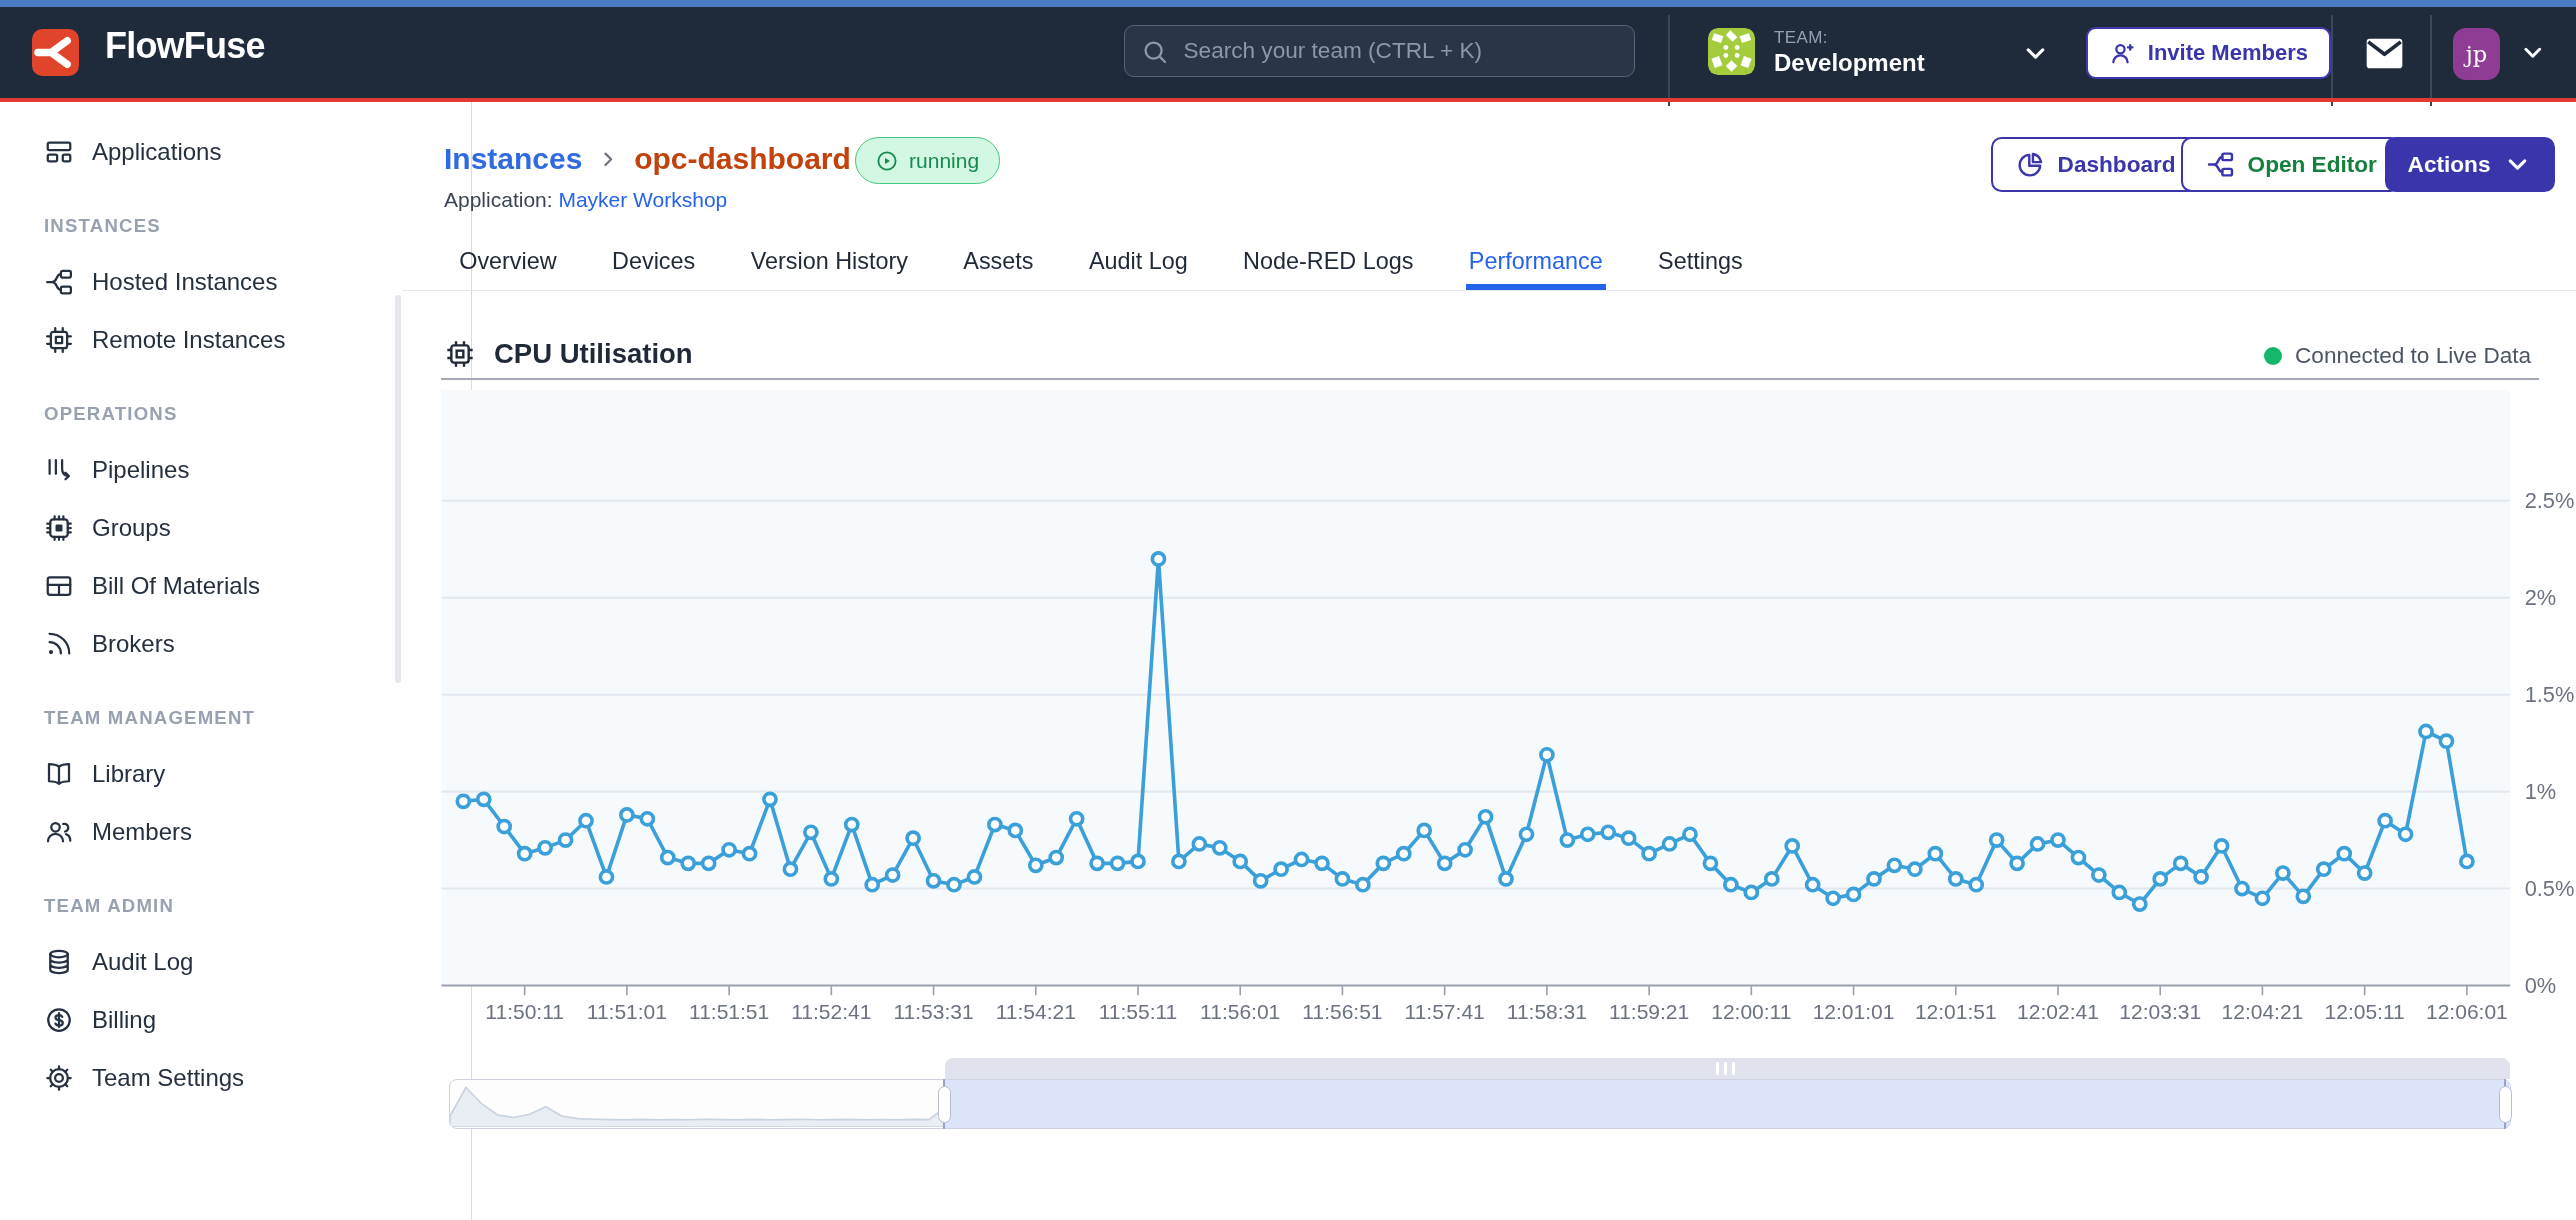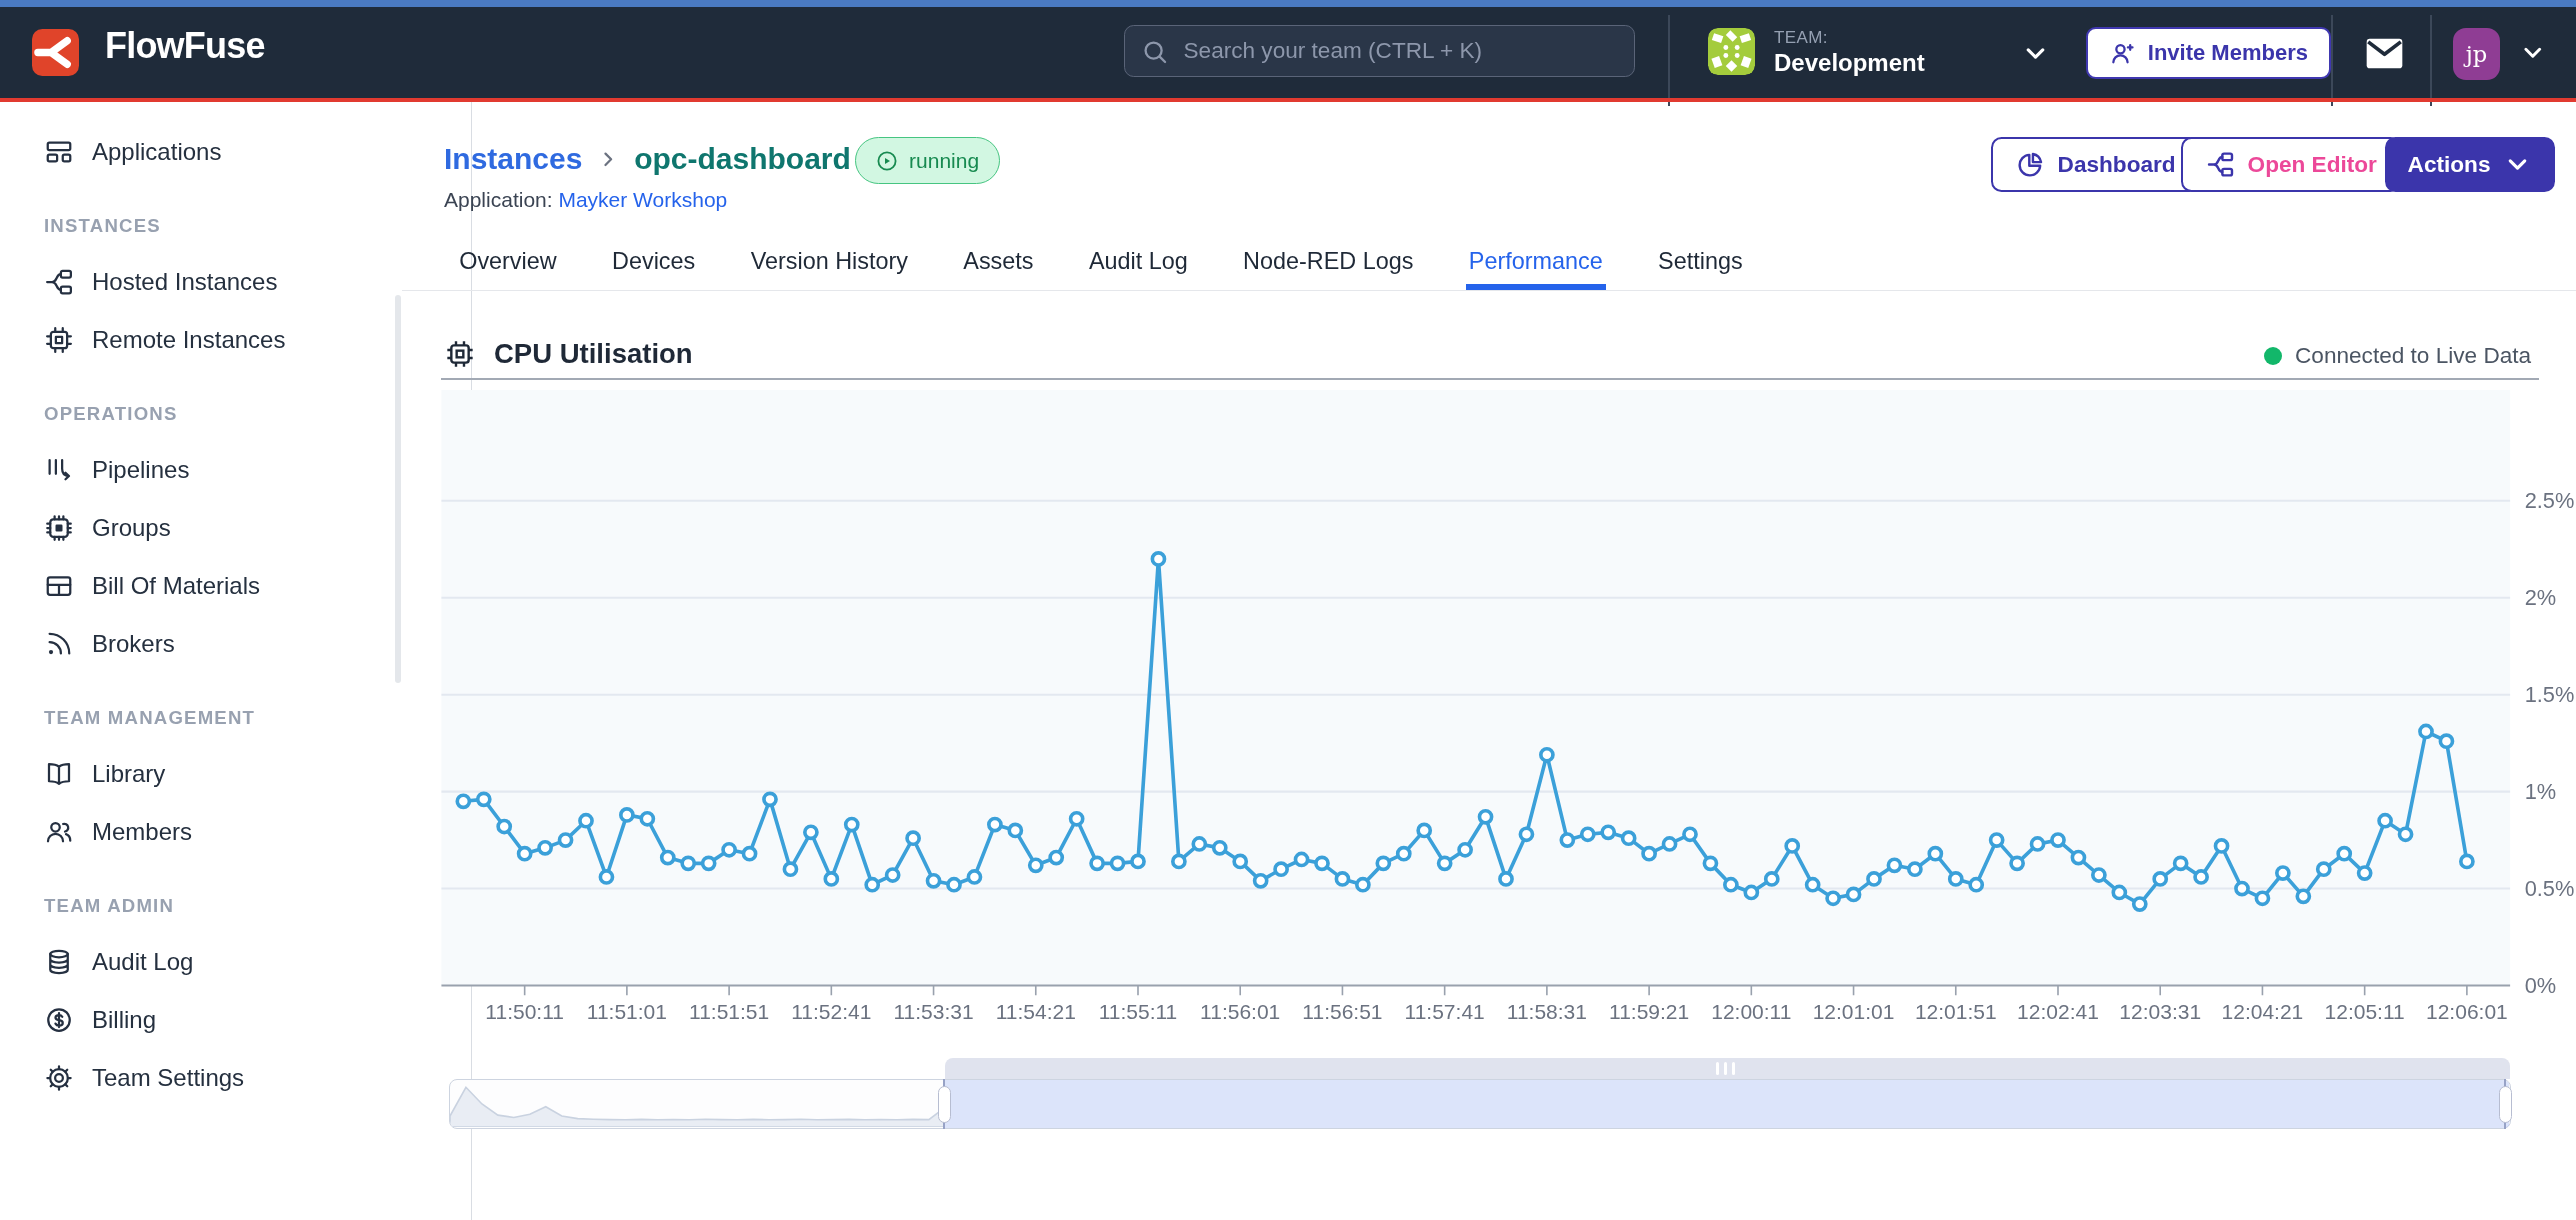--- a/index.html
+++ b/index.html
@@ -45,21 +45,21 @@
   .side-item .side-icon{width:30px;height:30px;color:#253041;flex:0 0 auto;display:flex;}
   .side-item .side-icon svg{width:30px;height:30px;}
   .side-label{font-size:24px;color:#25303f;font-weight:500;}
   .side-heading{padding:34px 0 16px 44px;font-size:18.6px;font-weight:600;color:#98a1b0;letter-spacing:1.2px;}
   #side-scrollthumb{left:395px;top:295px;width:5.7px;height:388px;background:#e4e7eb;border-radius:3.2px;}
 
   
   #crumb-row{left:444px;top:139px;height:40px;display:flex;align-items:center;gap:14.6px;}
   #crumb-parent{font-size:30px;font-weight:700;color:#2f6ae0;cursor:pointer;}
   #crumb-sep{width:22.6px;height:22.6px;color:#6b7280;}
-  #crumb-name{font-size:30px;font-weight:700;color:#0f766e;}
+  #crumb-name{font-size:30px;font-weight:700;color:#c2410c;}
   #status-badge{position:absolute;left:855px;top:137px;height:47px;padding:0 19.4px;border-radius:24px;
                 display:flex;align-items:center;gap:9.7px;font-size:21px;}
   #status-badge svg{width:24px;height:24px;}
   #app-line{left:444px;top:188px;font-size:21px;color:#3b4453;}
   #app-link{color:#2563eb;cursor:pointer;}
   .hdr-btn{position:absolute;top:137px;height:55px;border-radius:10.5px;display:flex;align-items:center;
            gap:13px;padding:0 22.6px;font-size:22.6px;font-weight:700;cursor:pointer;background:#ffffff;}
   .hdr-btn svg{width:29px;height:29px;}
   #btn-dashboard{left:1991px;}
   #btn-editor{left:2181px;}
@@ -326,21 +326,21 @@
           <path d="M14 3.3A8.5 8.5 0 0 1 20.7 10H14z"></path>
       </svg>
       <span style="color:#3b35ab">Dashboard</span>
     </button>
     <button class="hdr-btn" id="btn-editor" style="border: 2.4px solid rgb(59, 53, 171);">
       <svg viewBox="0 0 24 24" fill="none" stroke="#3b35ab" stroke-width="2" stroke-linecap="round" stroke-linejoin="round">
         <rect x="13.5" y="3" width="8" height="5.4" rx="1.4"></rect>
           <rect x="13.5" y="15.6" width="8" height="5.4" rx="1.4"></rect>
         <path d="M2.5 12h4 M6.5 12c4.5 0 2.8-6.2 7-6.2 M6.5 12c4.5 0 2.8 6.2 7 6.2"></path>
       </svg>
-      <span style="color:#ec4899">Open Editor</span>
+      <span style="color:#15803d">Open Editor</span>
     </button>
     <button class="hdr-btn" id="btn-actions" style="background: rgb(59, 53, 171);">
       <span>Actions</span>
       <svg viewBox="0 0 24 24" fill="none" stroke="#ffffff" stroke-width="2.6" stroke-linecap="round" stroke-linejoin="round">
           <path d="M6 9l6 6 6-6"></path>
         </svg>
     </button>
 
     <div class="abs" id="tabs">
         <div class="tab">Overview</div>

